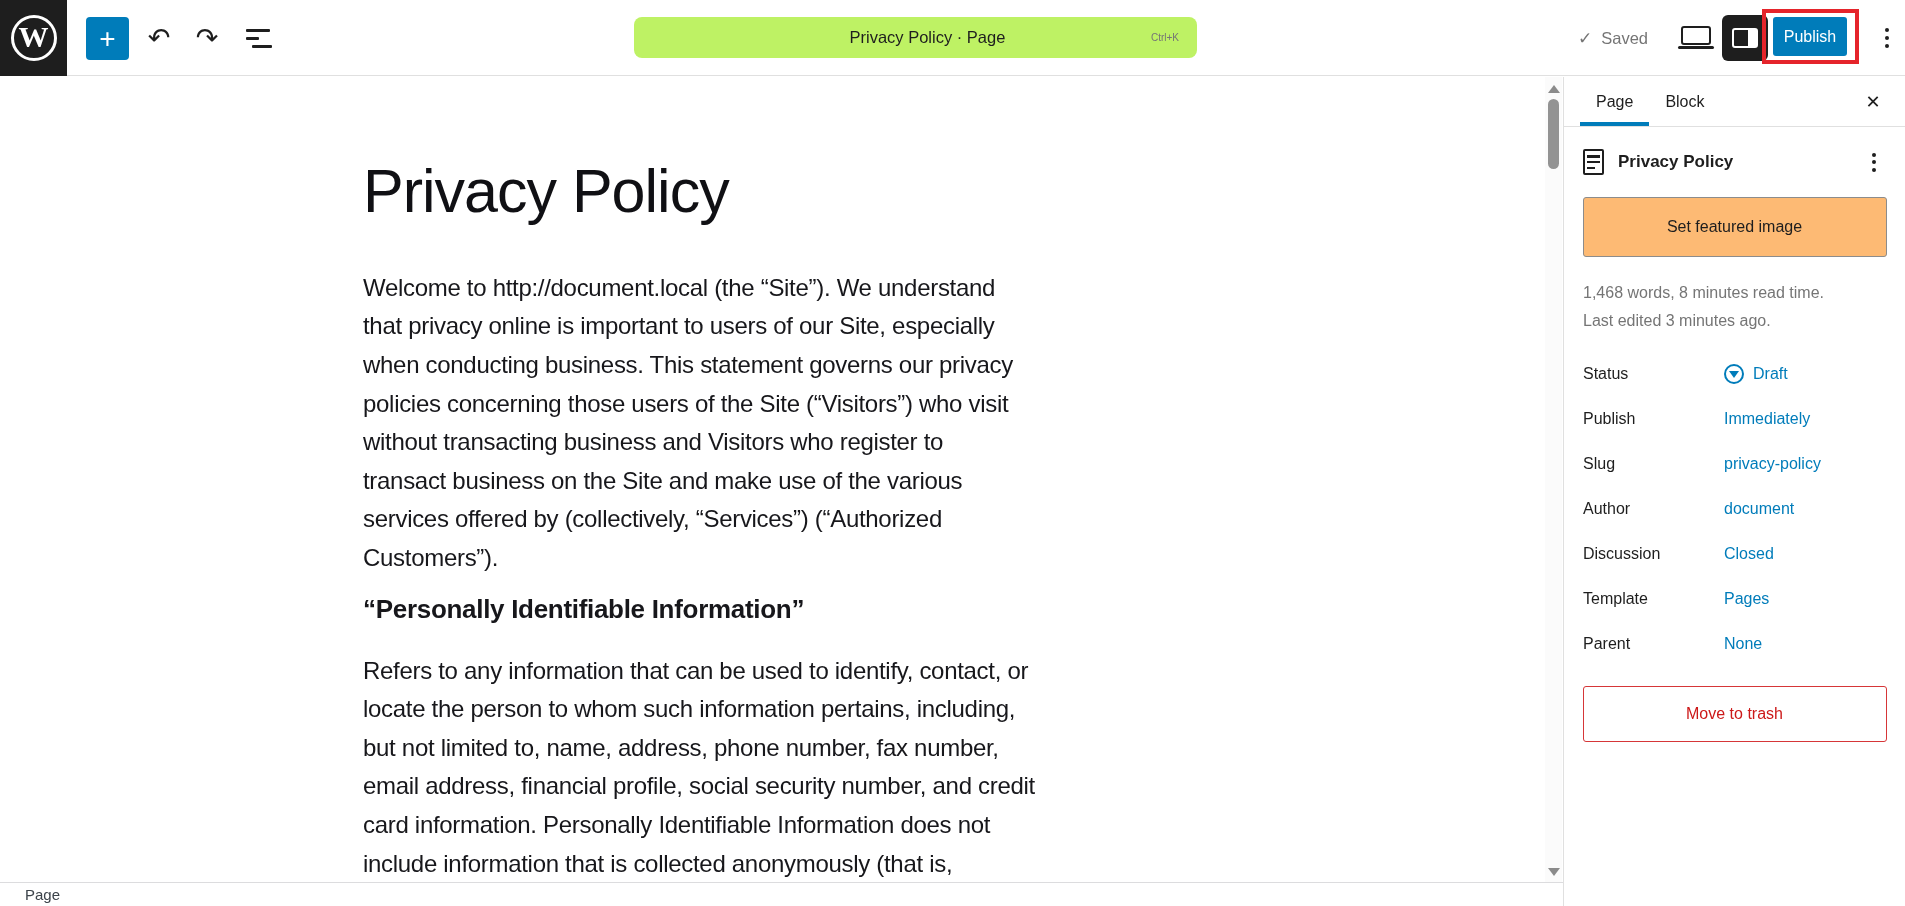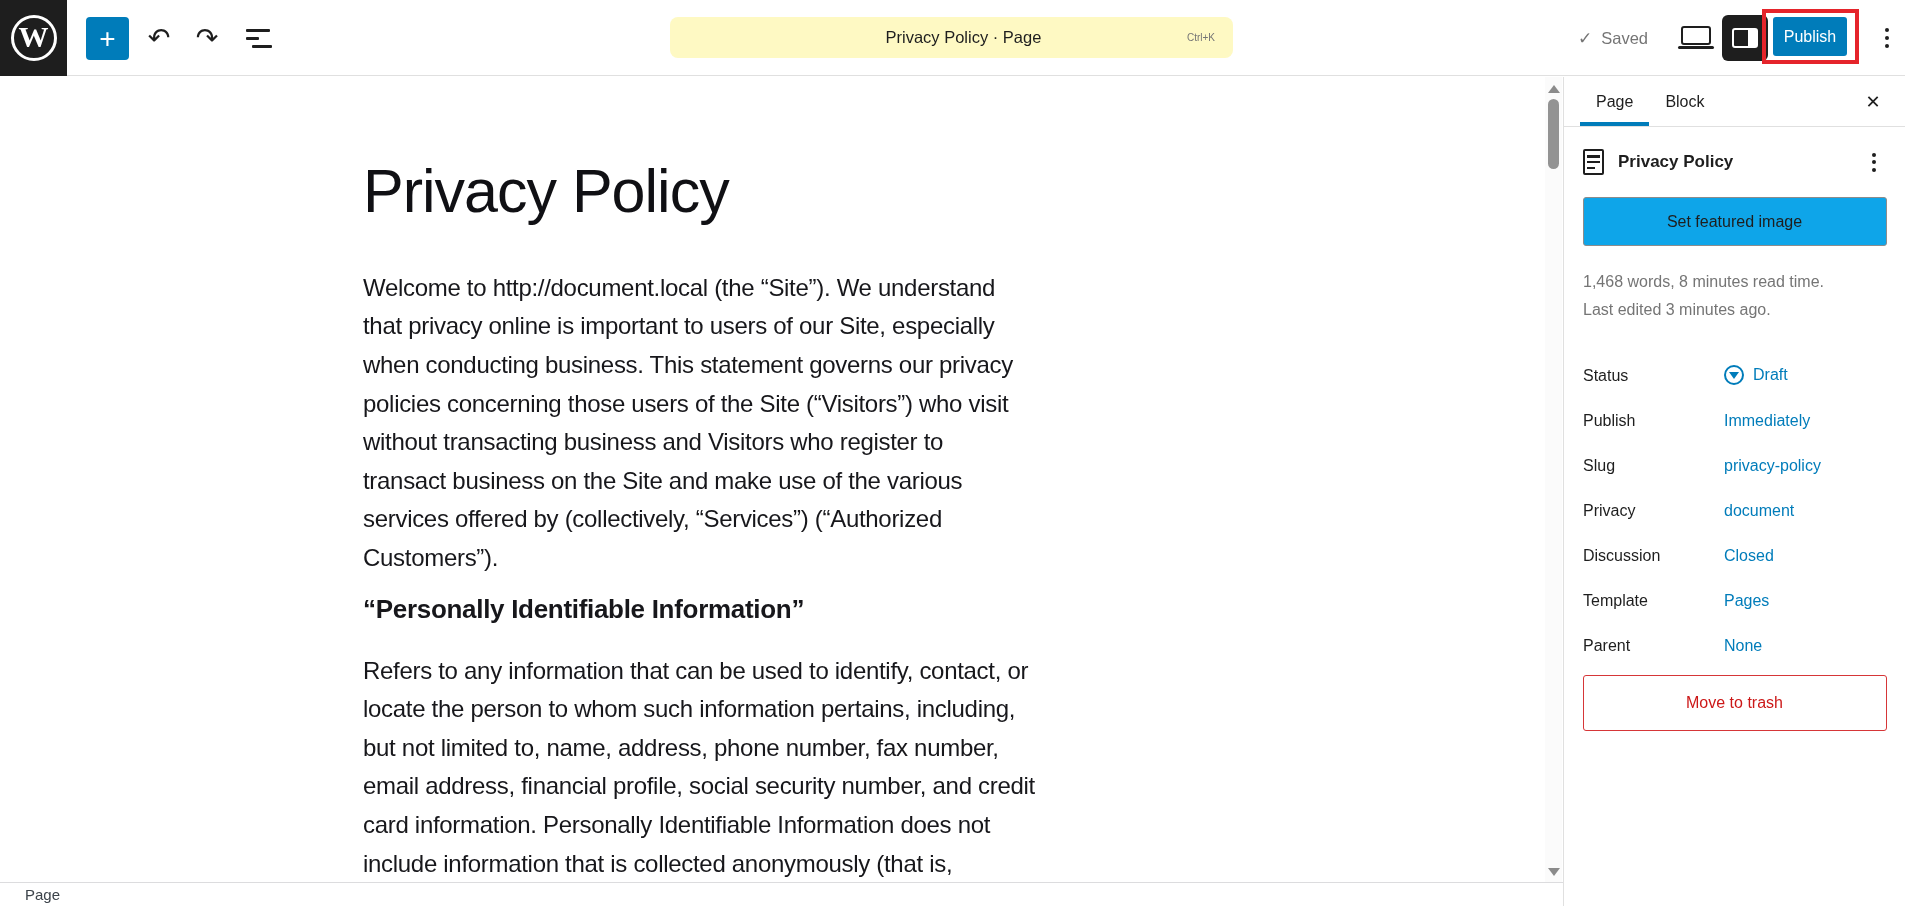--- a/index.html
+++ b/index.html
@@ -17,21 +17,21 @@
   .inserter { position:absolute; left:86px; top:17px; width:43px; height:43px; background:#007cba;
     border:none; border-radius:4px; color:#fff; font-size:28px; font-weight:300; line-height:40px; text-align:center; cursor:pointer; }
   .tool-ic { position:absolute; top:0; height:76px; display:flex; align-items:center; justify-content:center;
     width:42px; color:#1e1e1e; font-size:27px; cursor:pointer; }
   .undo { left:138px; } .redo { left:186px; }
   .listview { left:238px; }
   .lv-lines { display:flex; flex-direction:column; gap:5px; }
   .lv-lines i { display:block; height:3px; background:#1e1e1e; border-radius:1px; }
   .lv-1 { width:24px; } .lv-2 { width:13px; } .lv-3 { width:20px; margin-left:6px; }
 
-  .cmdbar { position:absolute; left:670px; top:17px; width:563px; height:41px; background:#fef9c3;
+  .cmdbar { position:absolute; left:634px; top:17px; width:563px; height:41px; background:#bef264;
     border-radius:8px; display:flex; align-items:center; cursor:pointer; }
   .cmd-title { flex:1; text-align:center; font-size:16.5px; color:#1e1e1e; padding-left:70px; }
   .cmd-kbd { font-size:10px; color:#757575; padding-right:18px; }
   .saved-wrap { position:absolute; left:1578px; top:0; height:76px; display:flex; align-items:center; gap:9px;
     color:#757575; font-size:16.5px; }
   .saved-check { font-size:17px; }
 
   .laptop { position:absolute; left:1678px; top:26px; width:36px; height:25px; cursor:pointer; }
   .laptop-screen { width:30px; height:19px; border:2px solid #1e1e1e; border-radius:3px; margin:0 auto; }
   .laptop-base { width:36px; height:3px; background:#1e1e1e; border-radius:2px; margin-top:1px; }
@@ -77,27 +77,27 @@
   .close-btn { position:absolute; right:10px; top:0; width:44px; height:50px; display:flex; align-items:center;
     justify-content:center; font-size:18px; color:#1e1e1e; cursor:pointer; }
 
   .summary { display:flex; align-items:center; padding:20px 16px 14px 19px; gap:14px; }
   .doc-ic { width:21px; height:26px; border:2px solid #1e1e1e; border-radius:2px; padding:4px 2px; display:flex;
     flex-direction:column; justify-content:space-between; }
   .doc-ic i { display:block; height:2.5px; background:#1e1e1e; }
   .doc-ic i:last-child { width:60%; }
   .summary-title { flex:1; font-size:17px; font-weight:bold; color:#1e1e1e; }
 
-  .featured { display:block; width:304px; margin:6px auto 0; height:49px; background:#0ea5e9;
+  .featured { display:block; width:304px; margin:6px auto 0; height:60px; background:#fdba74;
     border:1px solid #8c8c8c; border-radius:3px; font-size:16px; color:#1e1e1e; cursor:pointer; }
 
   .meta { margin:22px 19px 0; font-size:16px; color:#757575; line-height:28px; }
 
   .fields { margin-top:16px; }
-  .frow { display:flex; align-items:flex-end; height:45px; padding:0 19px; }
+  .frow { display:flex; align-items:center; height:45px; padding:0 19px; }
   .flabel { width:141px; font-size:16px; color:#1e1e1e; }
   .fvalue { font-size:16px; color:#007cba; cursor:pointer; display:flex; align-items:center; gap:9px; text-decoration:none; }
   .draft-ic { width:20px; height:20px; border:2px solid #007cba; border-radius:50%; display:flex;
     align-items:center; justify-content:center; }
   .draft-ic i { width:0; height:0; border-left:5px solid transparent; border-right:5px solid transparent;
     border-top:7px solid #007cba; display:block; margin-top:1px; }
 
   .trash { display:block; width:304px; margin:20px auto 0; height:56px; background:#fff;
     border:1px solid #d63638; border-radius:3px; font-size:16px; color:#cc1818; cursor:pointer; }
 
@@ -225,21 +225,21 @@
     </div>
     <div class="frow">
       <span class="flabel">Publish</span>
       <span class="fvalue">Immediately</span>
     </div>
     <div class="frow">
       <span class="flabel">Slug</span>
       <span class="fvalue">privacy-policy</span>
     </div>
     <div class="frow">
-      <span class="flabel">Privacy</span>
+      <span class="flabel">Author</span>
       <span class="fvalue">document</span>
     </div>
     <div class="frow">
       <span class="flabel">Discussion</span>
       <span class="fvalue">Closed</span>
     </div>
     <div class="frow">
       <span class="flabel">Template</span>
       <span class="fvalue">Pages</span>
     </div>

